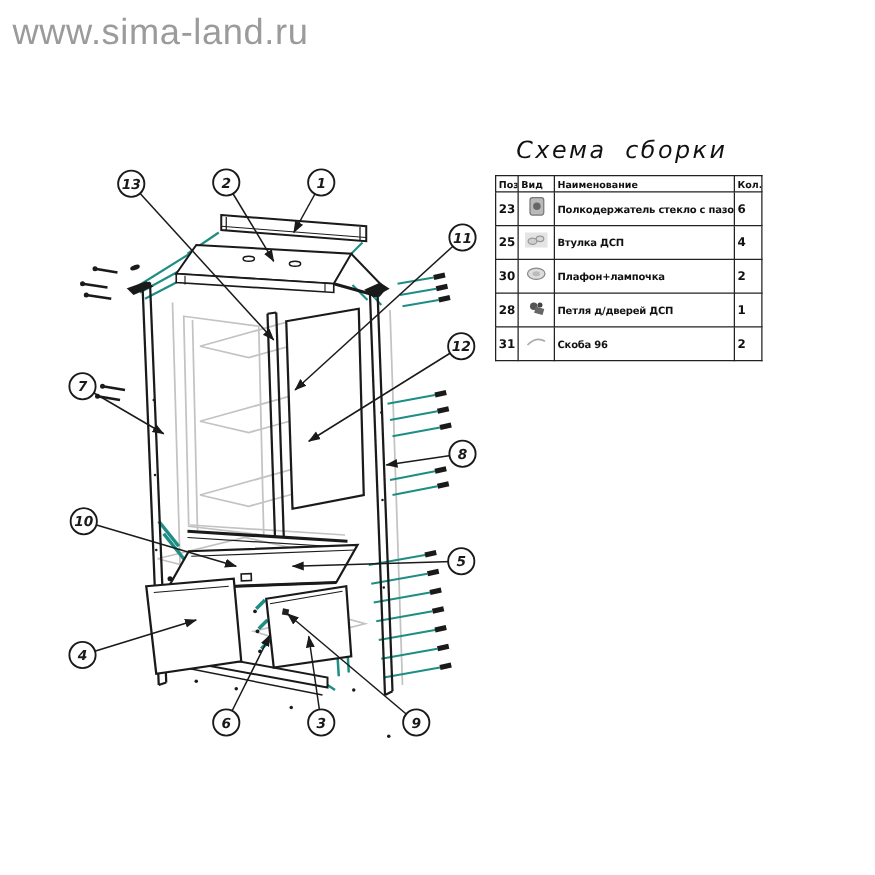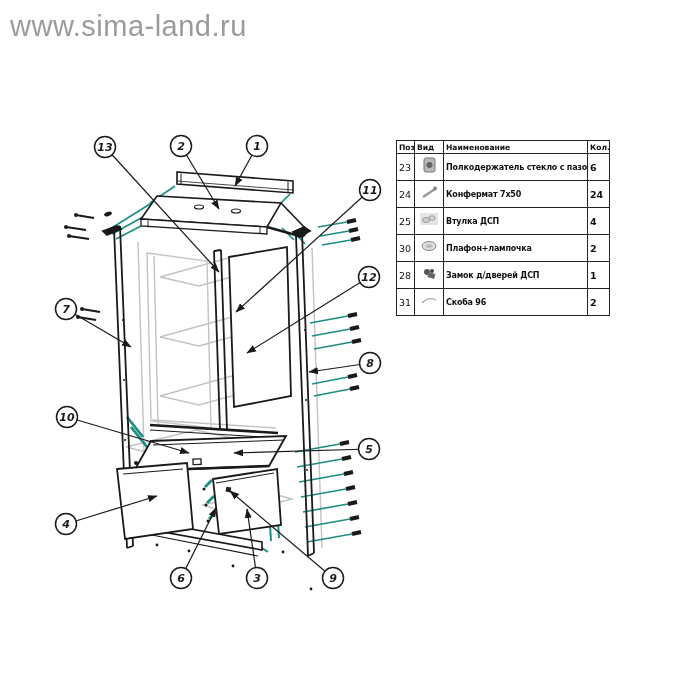--- a/index.html
+++ b/index.html
@@ -9,21 +9,21 @@
              letter-spacing:.5px;font-family:"Liberation Sans",sans-serif;}
   .diagram-svg{position:absolute;left:0;top:0;}
   .title{position:absolute;left:413px;top:109px;width:200px;font-family:"DejaVu Sans",sans-serif;
          font-style:italic;font-weight:500;font-size:19px;color:#111;letter-spacing:2px;word-spacing:7px;}
   table.parts{position:absolute;left:396px;top:140px;width:213px;border-collapse:collapse;
               table-layout:fixed;background:#fff;}
   table.parts th, table.parts td{border:1.1px solid #222;padding:0 2px;vertical-align:middle;
               font-family:"DejaVu Sans",sans-serif;color:#111;overflow:hidden;white-space:nowrap;}
   table.parts th{height:12px;font-size:7.6px;font-weight:700;text-align:left;}
   table.parts td{height:26px;}
-  td.c-pos{font-size:9.5px;font-weight:400;margin-left:31px;}
+  td.c-pos{font-size:9.5px;font-weight:700;margin-left:31px;}
   td.c-icon{text-align:center;padding:0;}
   td.c-name{font-size:8px;font-weight:700;letter-spacing:-0.2px;}
   td.c-qty{font-size:9.5px;font-weight:700;}
   .co-num{font-family:"DejaVu Sans",sans-serif;font-style:italic;font-weight:700;}
 </style>
 </head>
 <body>
 
 <div class="stage">
 
@@ -245,20 +245,21 @@
         <text x="66" y="528" text-anchor="middle" font-size="11" class="co-num" fill="#1a1a1a">4</text>
         <circle cx="181" cy="578" r="10.5" fill="#fff" stroke="#1a1a1a" stroke-width="1.5"></circle>
         <text x="181" y="582" text-anchor="middle" font-size="11" class="co-num" fill="#1a1a1a">6</text>
         <circle cx="257" cy="578" r="10.5" fill="#fff" stroke="#1a1a1a" stroke-width="1.5"></circle>
         <text x="257" y="582" text-anchor="middle" font-size="11" class="co-num" fill="#1a1a1a">3</text>
         <circle cx="333" cy="578" r="10.5" fill="#fff" stroke="#1a1a1a" stroke-width="1.5"></circle>
         <text x="333" y="582" text-anchor="middle" font-size="11" class="co-num" fill="#1a1a1a">9</text>
       </g>
   </svg>
 
+  <div class="title">Схема сборки</div>
 
   <table class="parts">
     <colgroup>
       <col style="width:18px">
         <col style="width:29px">
         <col style="width:144px">
         <col style="width:22px">
     </colgroup>
     <thead>
         <tr id="parts-head">
@@ -272,29 +273,20 @@
         <tr>
           <td class="c-pos">23</td>
           <td class="c-icon"><svg width="20" height="20" viewBox="0 0 20 20">
               <rect x="5" y="3" width="11" height="14" rx="2" fill="#b9b9b9" stroke="#777"></rect>
               <circle cx="10.5" cy="10" r="3" fill="#666"></circle>
             </svg></td>
           <td class="c-name">Полкодержатель стекло с пазом</td>
           <td class="c-qty">6</td>
         </tr>
         <tr>
-          <td class="c-pos">24</td>
-          <td class="c-icon"><svg width="20" height="20" viewBox="0 0 20 20">
-              <line x1="4" y1="15" x2="16" y2="7" stroke="#999" stroke-width="2.4"></line>
-              <rect x="14.5" y="4.5" width="3.5" height="3.5" fill="#888" transform="rotate(30 16 6)"></rect>
-            </svg></td>
-          <td class="c-name">Конфермат 7х50</td>
-          <td class="c-qty">24</td>
-        </tr>
-        <tr>
           <td class="c-pos">25</td>
           <td class="c-icon"><svg width="20" height="20" viewBox="0 0 20 20">
               <rect x="1" y="4" width="18" height="12" fill="#e4e4e4"></rect>
               <ellipse cx="7" cy="11" rx="3.5" ry="2.5" fill="#cfcfcf" stroke="#999"></ellipse>
               <ellipse cx="13" cy="9" rx="3" ry="2.2" fill="#d8d8d8" stroke="#999"></ellipse>
             </svg></td>
           <td class="c-name">Втулка  ДСП</td>
           <td class="c-qty">4</td>
         </tr>
         <tr>
@@ -306,21 +298,21 @@
           <td class="c-name">Плафон+лампочка</td>
           <td class="c-qty">2</td>
         </tr>
         <tr>
           <td class="c-pos">28</td>
           <td class="c-icon"><svg width="20" height="20" viewBox="0 0 20 20">
               <circle cx="8" cy="9" r="3" fill="#555"></circle>
               <rect x="9" y="10" width="7" height="5" fill="#666" transform="rotate(15 12 12)"></rect>
               <circle cx="13" cy="8" r="2" fill="#444"></circle>
             </svg></td>
-          <td class="c-name">Замок д/дверей ДСП</td>
+          <td class="c-name">Петля д/дверей ДСП</td>
           <td class="c-qty">1</td>
         </tr>
         <tr>
           <td class="c-pos">31</td>
           <td class="c-icon"><svg width="20" height="20" viewBox="0 0 20 20">
               <path d="M3,13 Q10,6 17,10" fill="none" stroke="#aaa" stroke-width="1.3"></path>
             </svg></td>
           <td class="c-name">Скоба 96</td>
           <td class="c-qty">2</td>
         </tr>

